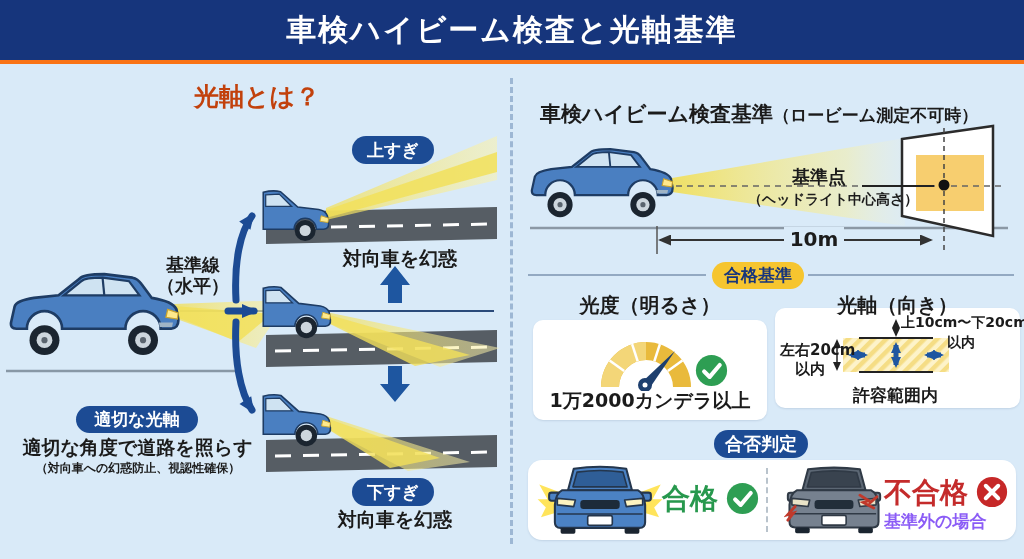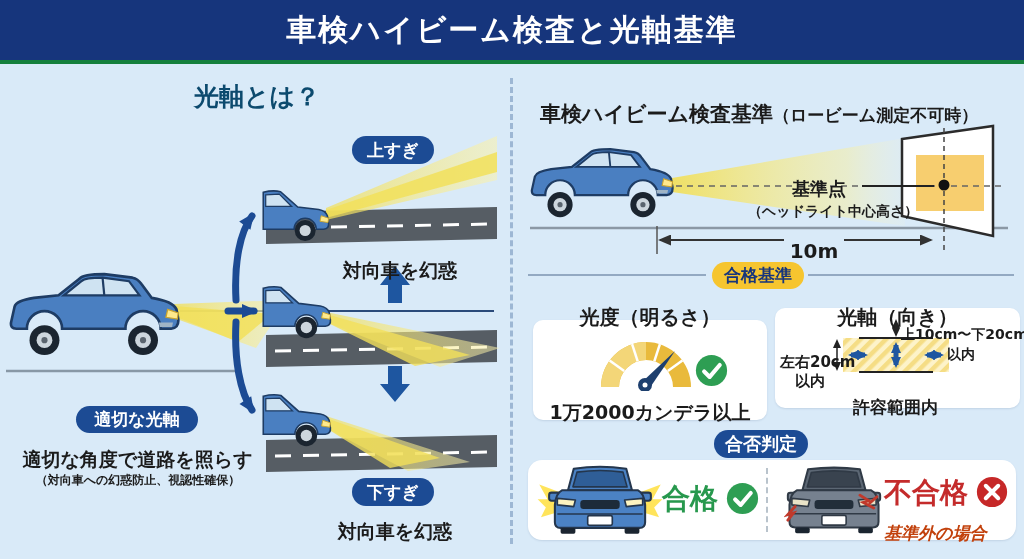--- a/index.html
+++ b/index.html
@@ -1,27 +1,27 @@
 <!DOCTYPE html>
 <html><head>
 <meta charset="utf-8">
 <style>
   html,body{margin:0;padding:0;}
   body{font-family:"DejaVu Sans","Liberation Sans",sans-serif;}
   #stage{position:relative;width:1024px;height:559px;background:#d9eaf8;overflow:hidden;}
   .abs{position:absolute;}
-  .hdr{left:0;top:0;width:1024px;height:60px;background:#16357c;border-bottom:4px solid #15803d;
+  .hdr{left:0;top:0;width:1024px;height:60px;background:#16357c;border-bottom:4px solid #f97316;
        display:flex;align-items:center;justify-content:center;}
   .hdr-title{color:#ffffff;font-size:30px;font-weight:bold;letter-spacing:2px;}
-  .sec-title{font-size:25px;font-weight:bold;color:#0c4a6e;white-space:nowrap;}
+  .sec-title{font-size:25px;font-weight:bold;color:#c2410c;white-space:nowrap;}
   .pill-navy{background:#1c4b94;color:#ffffff;font-weight:bold;border-radius:15px;
              display:flex;align-items:center;justify-content:center;white-space:nowrap;}
   .pill-yellow{background:#f6c52f;color:#16357c;font-weight:bold;border-radius:14px;
              display:flex;align-items:center;justify-content:center;white-space:nowrap;}
-  .cap{font-weight:bold;color:#1b1b1b;text-align:center;white-space:nowrap;margin-top:12px;}
+  .cap{font-weight:bold;color:#1b1b1b;text-align:center;white-space:nowrap;}
   .card{background:#ffffff;border-radius:10px;box-shadow:0 1px 2px rgba(60,90,130,.15);}
   .divider{border-left:3px dashed #9db7d4;}
   .dash-v{border-left:2px dashed #b9c3cc;}
   .nowrap{white-space:nowrap;}
   svg{display:block;}
 </style>
 </head>
 <body>
 
 <div id="stage">
@@ -127,21 +127,21 @@
         <path d="M92,36 l11,7 l-7,2 l13,7"></path>
         <path d="M113,38 l-9,8"></path>
         <path d="M12,50 l-9,10 l7,-2 l-7,9"></path>
       </g>
     </svg>
     <div class="abs nowrap" style="left:356px;top:14px;font-size:28px;font-weight:bold;color:#c42b2b;">不合格</div>
     <svg class="abs" style="left:448px;top:16px;" width="32" height="32" viewBox="0 0 36 36">
       <circle cx="18" cy="18" r="17" fill="#c62828"></circle>
       <path d="M11,11 L25,25 M25,11 L11,25" stroke="#ffffff" stroke-width="4.5" stroke-linecap="round"></path>
     </svg>
-    <div class="abs cap nowrap" style="left:356px;top:50px;font-size:17px;color:#c2410c;font-style:italic;">基準外の場合</div>
+    <div class="abs cap nowrap" style="left:356px;top:50px;font-size:17px;color:#8b5cf6;">基準外の場合</div>
   </div>
 
   <svg class="abs" style="left:0;top:0;pointer-events:none;" width="1024" height="559" viewBox="0 0 1024 559">
     <defs>
       <symbol id="carSide" viewBox="0 0 200 100">
         <path d="M8,62 L12,44 Q14,37 34,34 L62,31 L86,12 Q90,7 114,7 L146,11 Q152,12 156,18 L168,34 Q192,38 196,47 L198,58 Q199,68 190,69 L178,69 A20,20 0 1 0 138,69 L66,69 A20,20 0 1 0 26,69 L14,69 Q7,69 8,62 Z" fill="#4a7fc1" stroke="#1e3c64" stroke-width="3"></path>
         <path d="M68,31 L88,15 Q92,11 112,11 L142,15 L154,31 Z" fill="#cfe3f2" stroke="#1e3c64" stroke-width="2.5"></path>
         <line x1="112" y1="11" x2="114" y2="31" stroke="#1e3c64" stroke-width="2.5"></line>
         <circle cx="46" cy="82" r="17" fill="#1b2530"></circle>
         <circle cx="46" cy="82" r="9" fill="#cdd6dd"></circle>
@@ -224,20 +224,24 @@
 
     <line x1="528" y1="275" x2="706" y2="275" stroke="#93a9c2" stroke-width="2"></line>
     <line x1="808" y1="275" x2="1014" y2="275" stroke="#93a9c2" stroke-width="2"></line>
   </svg>
 
   <div class="abs divider" style="left:510px;top:78px;height:466px;"></div>
 
   <div class="abs sec-title" style="left:157px;top:80px;width:200px;text-align:center;">光軸とは？</div>
   <div class="abs pill-navy" style="left:352px;top:136px;width:82px;height:28px;font-size:17px;">上すぎ</div>
   <div class="abs cap" style="left:330px;top:246px;width:140px;font-size:19px;">対向車を幻惑</div>
+  <div class="abs cap" style="left:150px;top:254px;width:86px;font-size:18px;line-height:21px;">
+    <div>基準線</div>
+    <div>（水平）</div>
+  </div>
   <div class="abs pill-navy" style="left:76px;top:406px;width:122px;height:27px;font-size:17px;">適切な光軸</div>
   <div class="abs cap" style="left:20px;top:435px;width:235px;font-size:19px;">適切な角度で道路を照らす</div>
   <div class="abs cap" style="left:4px;top:460px;width:268px;font-size:12px;">（対向車への幻惑防止、視認性確保）</div>
   <div class="abs pill-navy" style="left:352px;top:478px;width:82px;height:28px;font-size:17px;">下すぎ</div>
   <div class="abs cap" style="left:335px;top:507px;width:120px;font-size:19px;">対向車を幻惑</div>
 
   <div class="abs nowrap" style="left:540px;top:84px;margin-top:16px;">
     <span style="font-size:21px;font-weight:bold;color:#1b1b1b;">車検ハイビーム検査基準</span><span style="font-size:17px;font-weight:bold;color:#1b1b1b;">（ロービーム測定不可時）</span>
   </div>
   <div class="abs cap nowrap" style="left:792px;top:165px;font-size:18px;">基準点</div>

